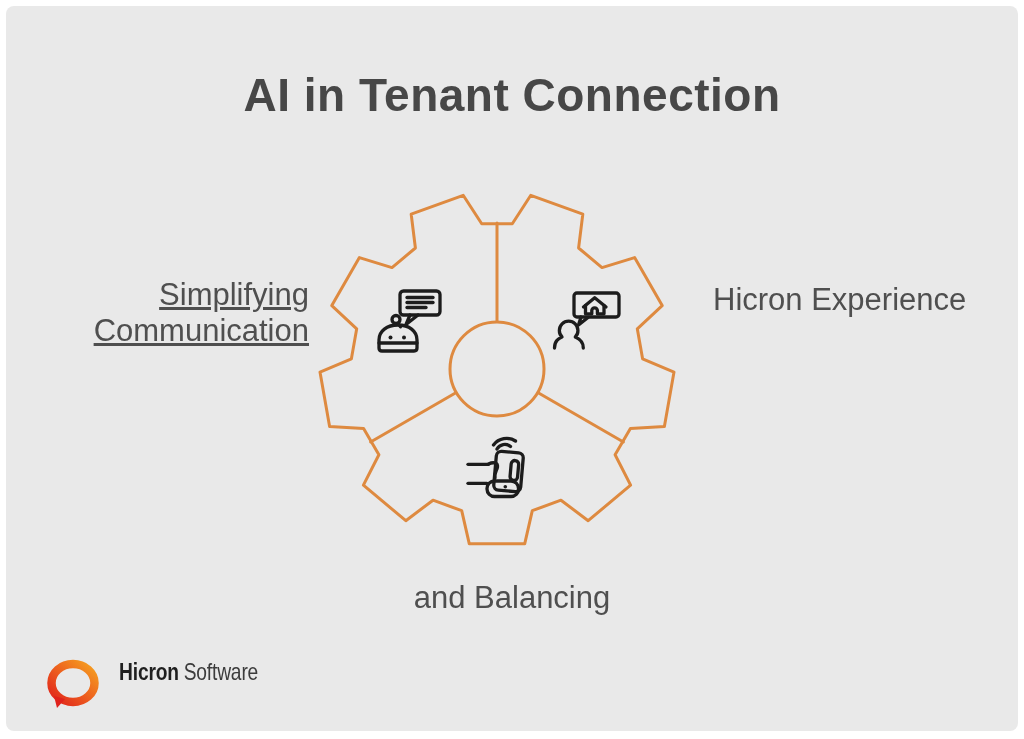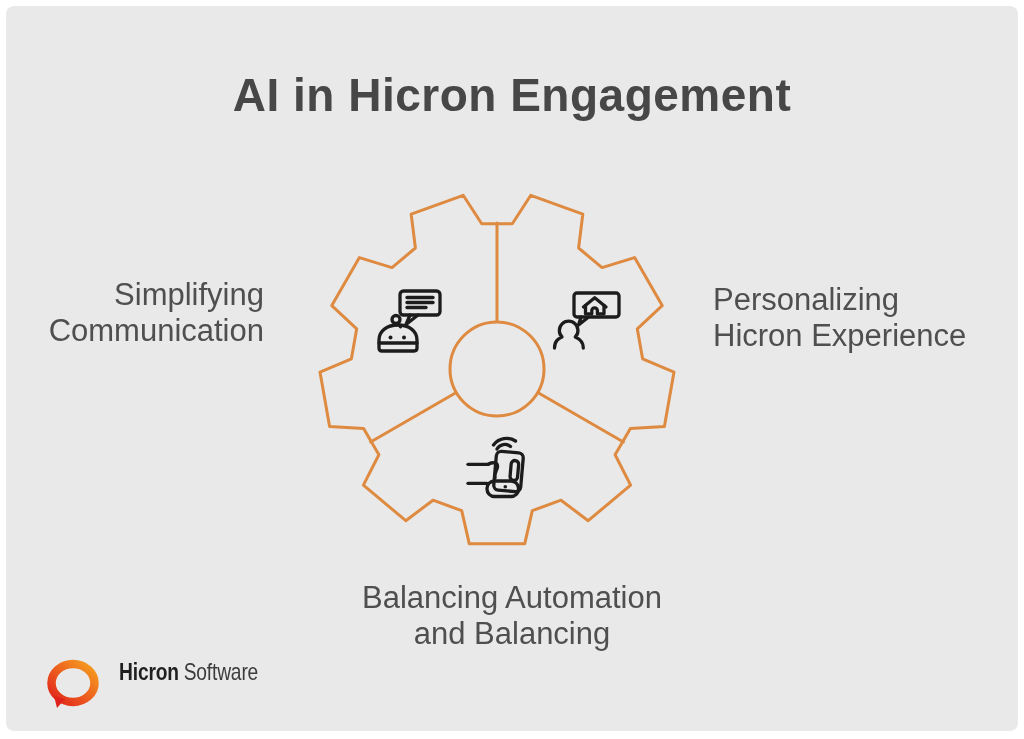--- a/index.html
+++ b/index.html
@@ -6,37 +6,37 @@
   body{background:#fff;font-family:"Liberation Sans","DejaVu Sans",sans-serif;}
   #page{position:relative;width:1024px;height:739px;background:var(--frame-white,#FFFFFF);overflow:hidden;}
   .panel{position:absolute;left:6px;top:6px;right:6px;bottom:8px;background:var(--background-gray,#E9E9E9);border-radius:8px;}
   .title{position:absolute;left:0;right:0;top:70px;margin:0;text-align:center;
          font-size:46px;line-height:1.1;font-weight:bold;color:var(--title-gray,#474747);letter-spacing:0.5px;}
   .diagram{position:absolute;left:0;top:0;width:1024px;height:739px;}
   .orange-stroke{stroke:var(--accent-orange,#DE8A40);stroke-width:3;fill:none;stroke-linejoin:round;stroke-linecap:round;}
   .ink{stroke:var(--icon-ink,#1C1C1C);stroke-width:3.3;fill:none;stroke-linejoin:round;stroke-linecap:round;}
   .ink-fill{fill:var(--icon-ink,#1C1C1C);stroke:none;}
   .label{position:absolute;font-size:31px;line-height:36px;color:var(--label-gray,#4F4F4F);white-space:nowrap;}
-  .label-left{right:760px;top:277px;text-align:right;}
+  .label-left{right:715px;top:277px;text-align:right;text-decoration:underline;}
   .label-right{left:713px;top:282px;text-align:left;}
   .label-bottom{left:0;right:0;top:580px;text-align:center;}
   .footer{position:absolute;left:46px;top:658px;display:flex;}
   .logo-mark{width:56px;height:55px;display:block;}
   .logo-text{margin-left:17px;font-size:24px;letter-spacing:-0.2px;white-space:nowrap;
              transform:scaleX(0.8);transform-origin:left center;}
   .brand-bold{font-weight:bold;color:var(--brand-dark,#1F1F1F);}
   .brand-light{font-weight:normal;color:var(--brand-gray,#3C3C3C);margin-left:6px;}
 </style>
 </head>
 <body>
 
 <div id="page">
   <div class="panel"></div>
 
-  <h1 class="title">AI in Hicron Engagement</h1>
+  <h1 class="title">AI in Tenant Connection</h1>
 
   <svg class="diagram" viewBox="0 0 1024 739" aria-hidden="true">
 
     <path id="gear-outline" class="orange-stroke" d="M512.3,223.8L530.8,195.3L582.8,214.2L578.6,248.0L602.0,267.6L634.6,257.6L662.2,305.6L637.3,328.8L642.6,358.8L674.0,372.1L664.4,426.6L630.4,428.4L615.1,454.8L630.6,485.1L588.2,520.7L561.0,500.2L532.3,510.7L524.7,543.8L469.3,543.8L461.7,510.7L433.0,500.2L405.8,520.7L363.4,485.1L378.9,454.8L363.6,428.4L329.6,426.6L320.0,372.1L351.4,358.8L356.7,328.8L331.8,305.6L359.4,257.6L392.0,267.6L415.4,248.0L411.2,214.2L463.2,195.3L481.7,223.8Z"></path>
 
     <circle class="orange-stroke" cx="497" cy="369" r="47"></circle>
 
     <line id="div-top" class="orange-stroke" x1="497.0" y1="321.0" x2="497.0" y2="223.0"></line>
     <line id="div-right" class="orange-stroke" x1="538.6" y1="393.0" x2="623.4" y2="442.0"></line>
     <line id="div-left" class="orange-stroke" x1="455.4" y1="393.0" x2="370.6" y2="442.0"></line>
@@ -76,25 +76,23 @@
       <rect class="ink" x="19" y="47" width="31.5" height="15.5" rx="7.5"></rect>
       <circle class="ink-fill" cx="37.3" cy="52.7" r="1.8"></circle>
     </g>
   </svg>
 
   <div class="label label-left">
     <div>Simplifying</div>
     <div>Communication</div>
   </div>
   <div class="label label-right">
-    <div>Personalizing</div>
     <div>Hicron Experience</div>
   </div>
   <div class="label label-bottom">
-    <div>Balancing Automation</div>
     <div>and Balancing</div>
   </div>
 
   <div class="footer">
     <svg class="logo-mark" viewBox="0 0 56 55" aria-hidden="true">
       <defs>
         <linearGradient id="ring-grad" x1="100%" y1="0%" x2="0%" y2="100%">
           <stop offset="0%" style="stop-color:var(--logo-orange,#F6A11F)"></stop>
           <stop offset="55%" style="stop-color:#EC5A1E"></stop>
           <stop offset="100%" style="stop-color:var(--logo-red,#E0221C)"></stop>

